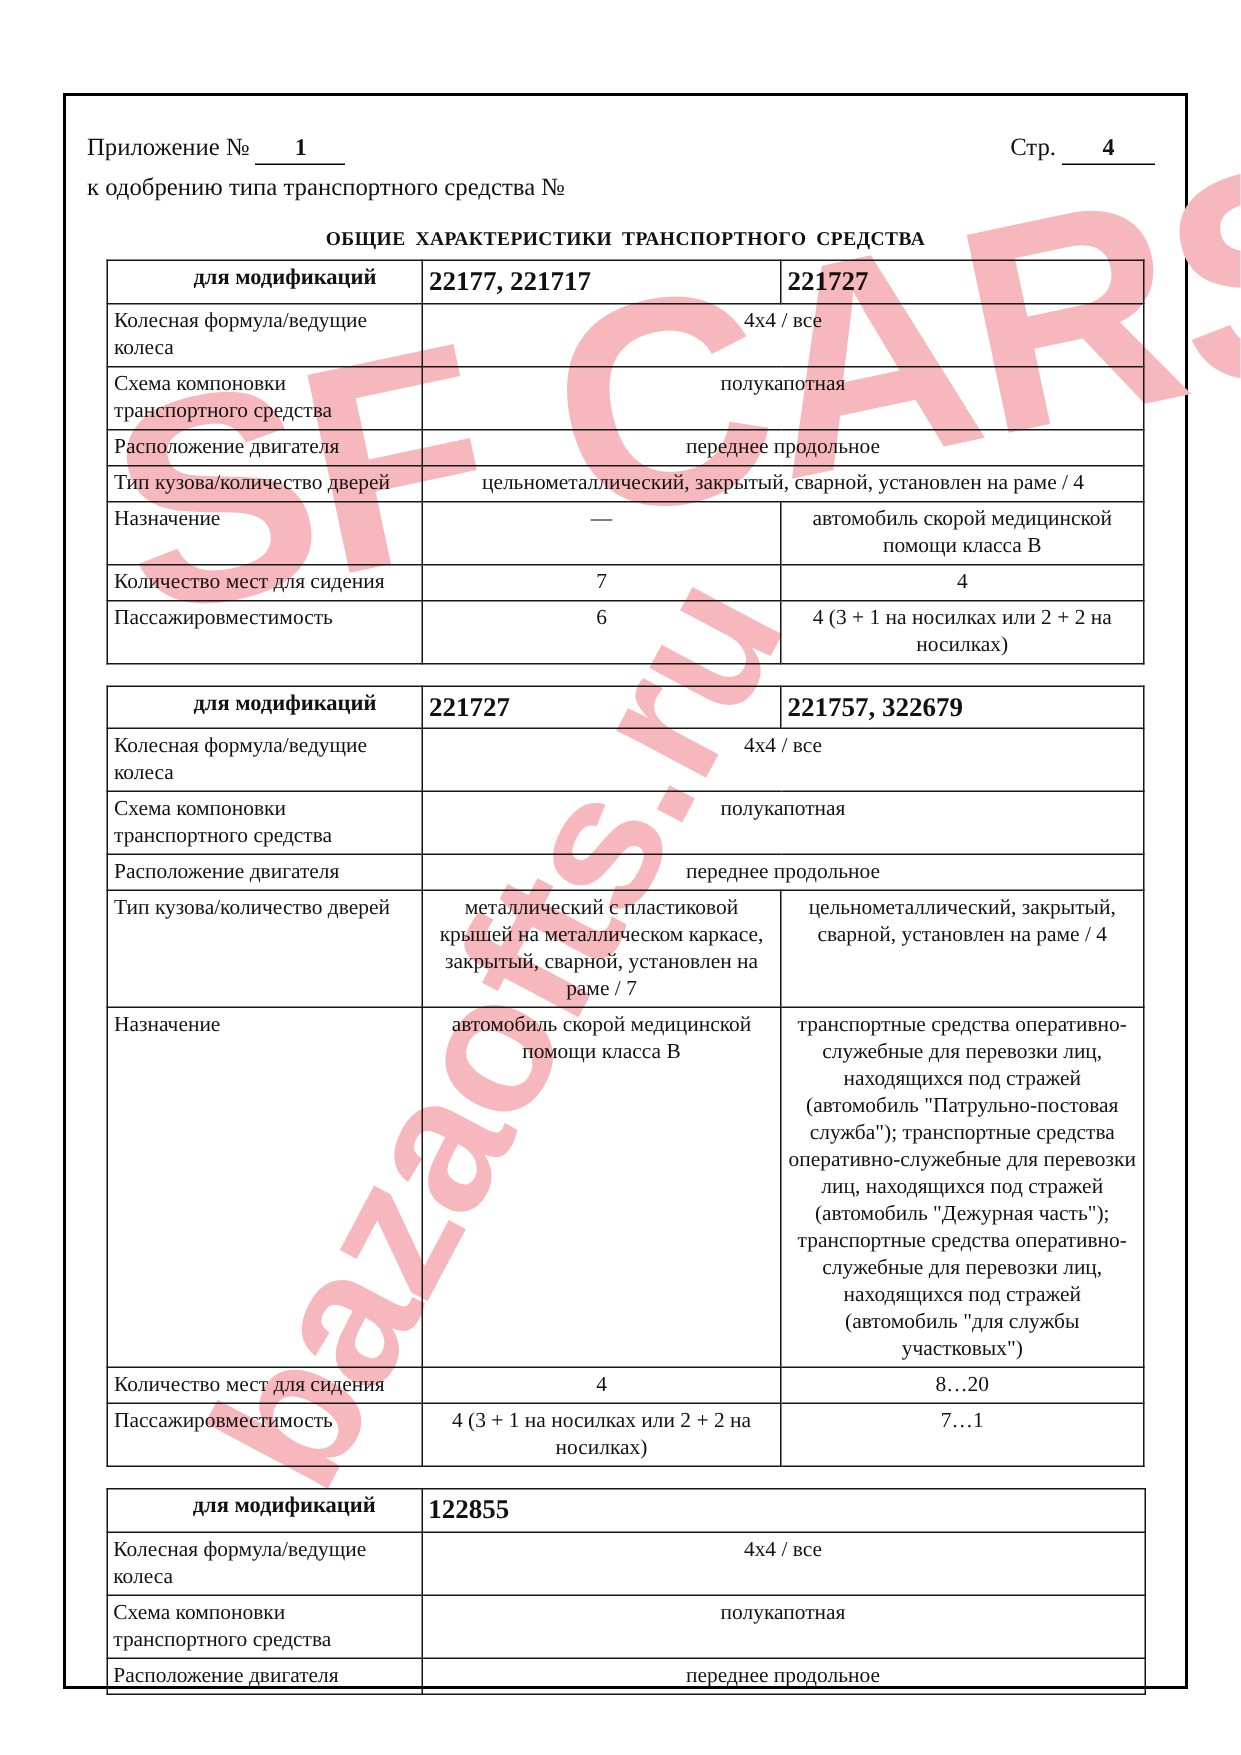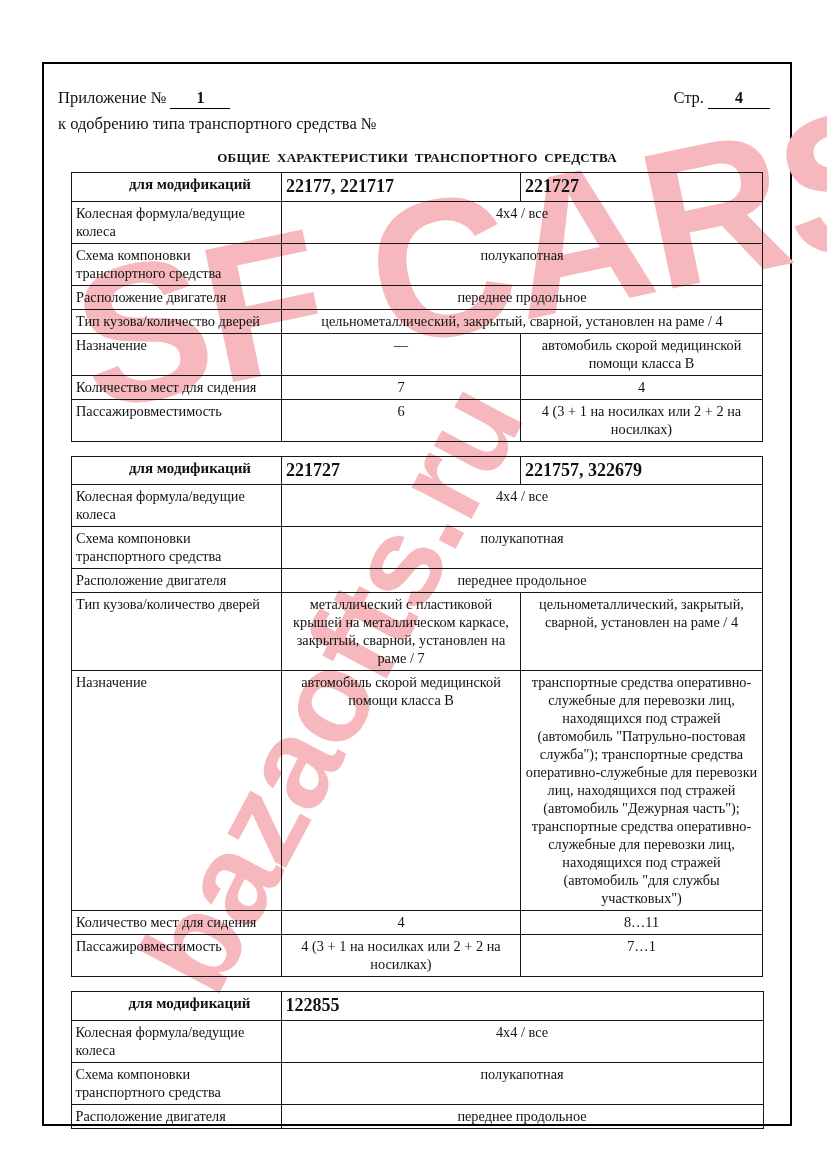--- a/index.html
+++ b/index.html
@@ -269,21 +269,21 @@
             <td class="val">цельнометаллический, закрытый, сварной, установлен на раме / 4</td>
           </tr>
           <tr>
             <td class="label">Назначение</td>
             <td class="val">автомобиль скорой медицинской помощи класса В</td>
             <td class="val">транспортные средства оперативно-служебные для перевозки лиц, находящихся под стражей (автомобиль "Патрульно-постовая служба"); транспортные средства оперативно-служебные для перевозки лиц, находящихся под стражей (автомобиль "Дежурная часть"); транспортные средства оперативно-служебные для перевозки лиц, находящихся под стражей (автомобиль "для службы участковых")</td>
           </tr>
           <tr>
             <td class="label">Количество мест для сидения</td>
             <td class="val">4</td>
-            <td class="val">8…11</td>
+            <td class="val">8…20</td>
           </tr>
           <tr>
             <td class="label">Пассажировместимость</td>
             <td class="val">4 (3 + 1 на носилках или 2 + 2 на носилках)</td>
             <td class="val">7…1</td>
           </tr>
         </tbody>
       </table>
       <div class="gap-sm"></div>
       <table class="spec">

